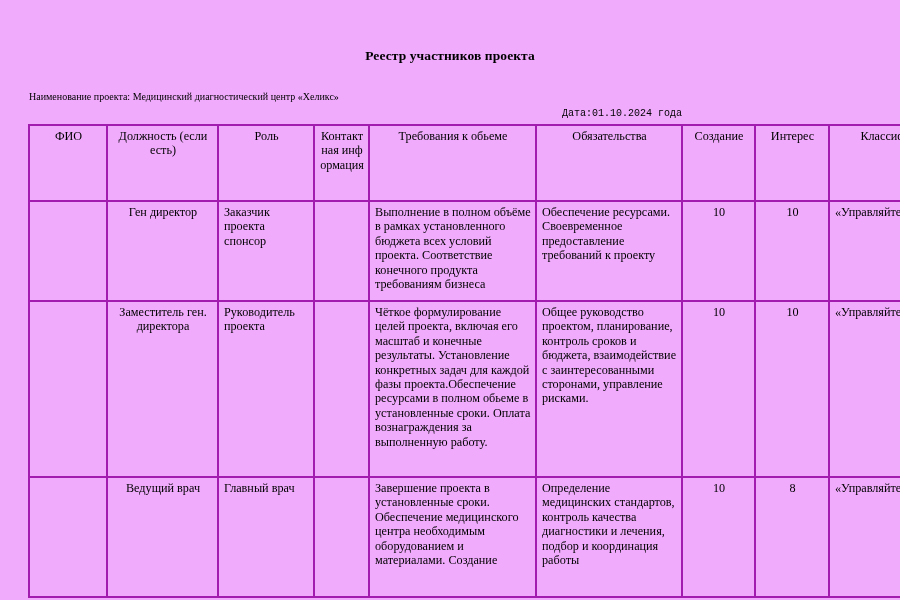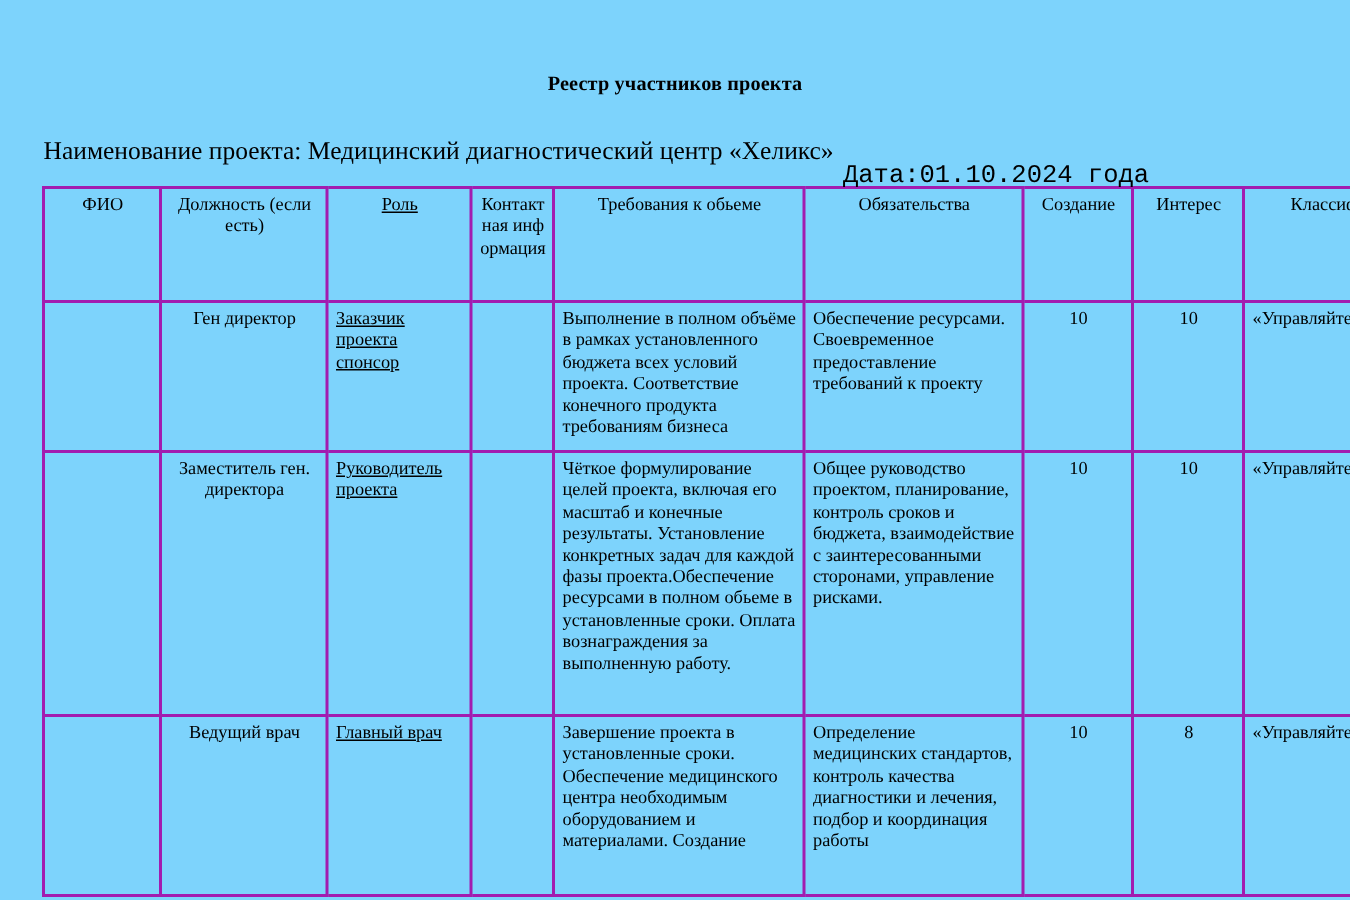--- a/index.html
+++ b/index.html
@@ -13,36 +13,36 @@
     overflow: hidden;
     font-family: "Liberation Serif", "DejaVu Serif", serif;
     color: #000000;
   }
   .page {
     position: relative;
     width: 900px;
     height: 600px;
     box-sizing: border-box;
     padding: 0;
-    background: #7dd3fc;
+    background: #f0abfc;
   }
   .doc-title {
     text-align: center;
     font-weight: bold;
     font-size: 13.5px;
     margin: 0;
     padding-top: 48px;
     letter-spacing: 0.1px;
   }
   .meta-row {
     position: relative;
     margin-top: 27px;
     padding-left: 29px;
     padding-right: 30px;
-    font-size: 17px;
+    font-size: 10px;
     height: 18px;
   }
   .meta-project {
     display: inline-block;
   }
   .meta-date {
     position: absolute;
     left: 562px;
     top: 17px;
     font-family: Liberation Mono, monospace;
@@ -64,21 +64,21 @@
     font-weight: normal;
   }
   table.registry th {
     text-align: center;
   }
   thead tr {
     height: 76px;
   }
   .col-fio      { width: 67px; }
   .col-position { width: 100px; text-align: center; }
-  .col-role     { width: 85px; text-decoration: underline; }
+  .col-role     { width: 85px; }
   .col-contact  { width: 44px; }
   .col-req      { width: 156px; }
   .col-oblig    { width: 135px; }
   .col-influence{ width: 62px; }
   .col-interest { width: 63px; }
   .col-class    { width: 132px; }
   th.col-contact { word-break: break-all; }
   tbody td {
     text-align: left;
   }

